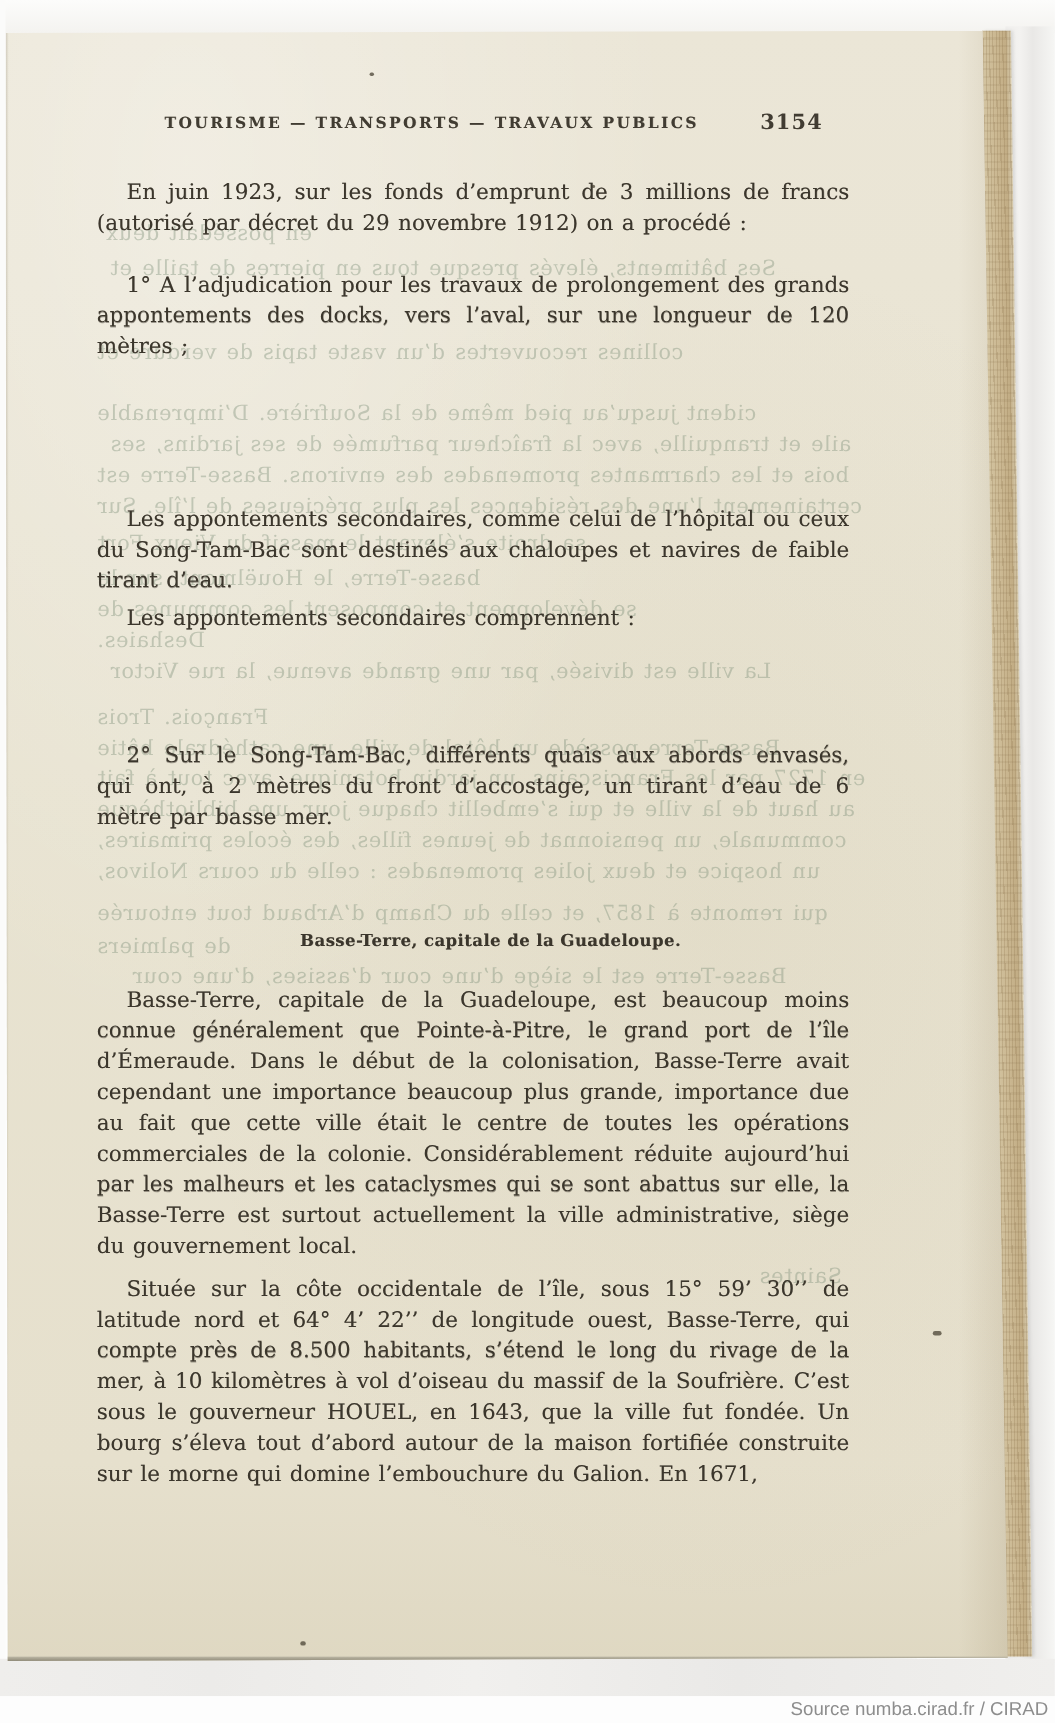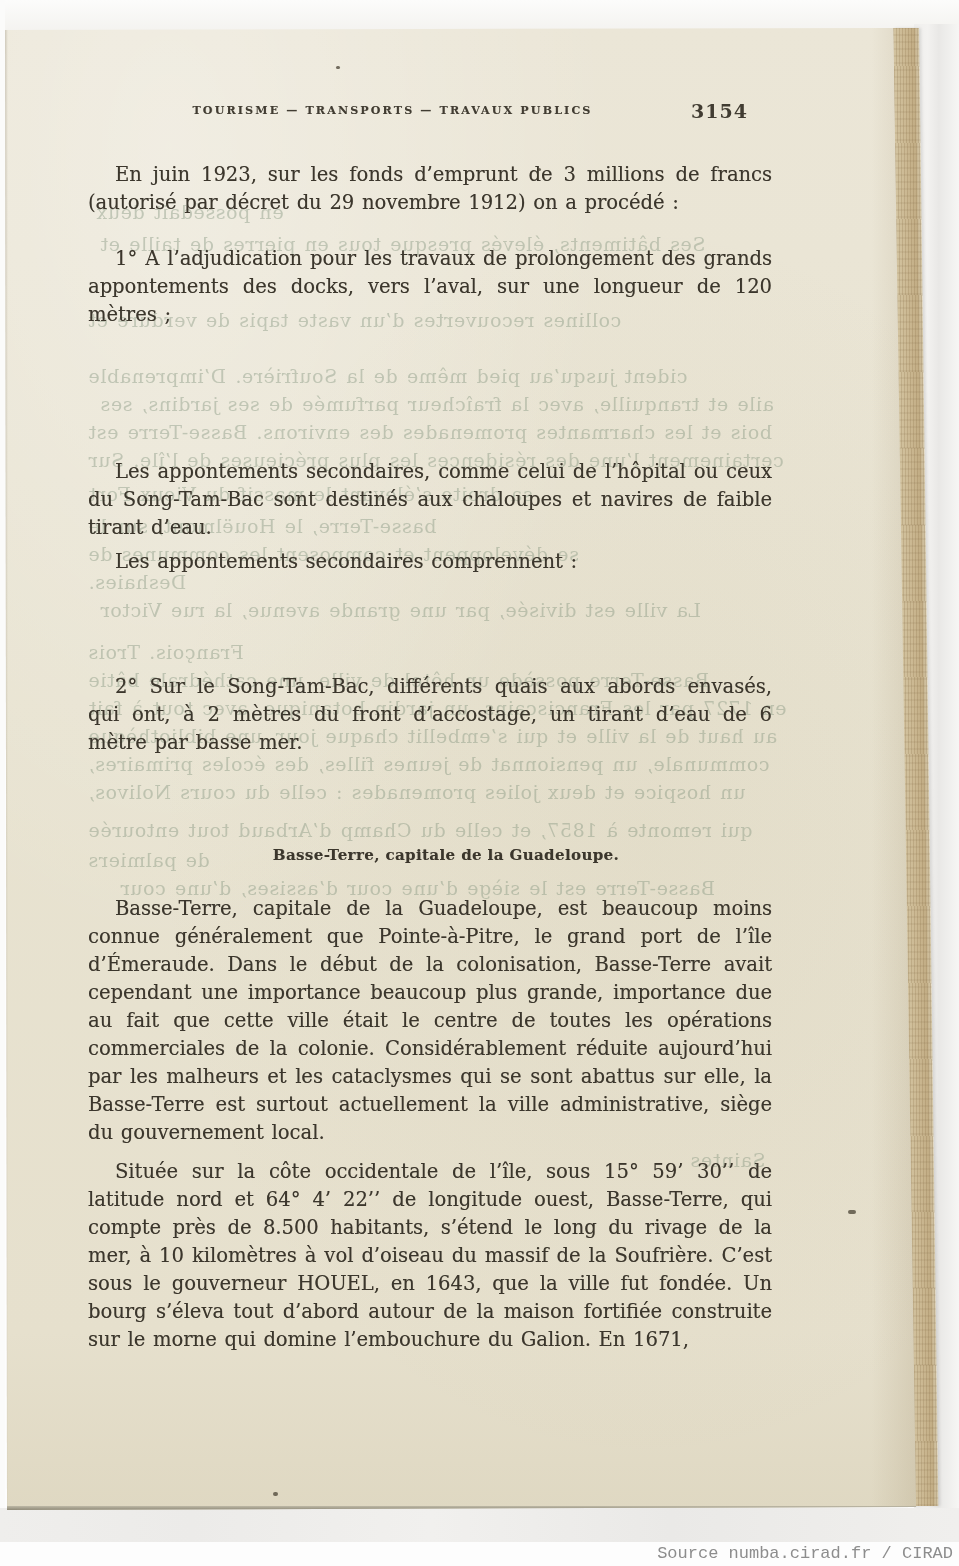--- a/index.html
+++ b/index.html
@@ -9,21 +9,21 @@
   
   .backdrop-top{position:absolute;left:0;top:0;width:959px;height:30px;
     background:linear-gradient(180deg,#fcfcfb 0%,#f4f3f0 100%);}
   .backdrop-right{position:absolute;left:914px;top:24px;width:45px;height:1488px;
     background:linear-gradient(90deg,#efeeec 0%,#f3f2f0 30%,#e9e8e6 55%,#f6f6f4 100%);}
   .scan-surface-bottom{position:absolute;left:0;top:1508px;width:959px;height:34px;
     background:linear-gradient(90deg,#efeeec 0%,#ecebe9 20%,#f1f0ee 45%,#eae9e7 70%,#f0efed 100%);}
   .left-strip{position:absolute;left:0;top:0;width:5px;height:1542px;background:#fbfbfa;}
   .footer-band{position:absolute;left:0;top:1542px;width:959px;height:24px;background:#fdfdfd;}
   .footer-band span{position:absolute;right:6px;top:2px;
-    font-family:Liberation Mono, monospace;font-size:17px;color:#8d8d8d;}
+    font-family:Liberation Sans, sans-serif;font-size:17px;color:#8d8d8d;}
 
   
   .fore-edge{position:absolute;left:893px;top:28px;width:26px;height:1478px;
     transform:skewX(0.75deg);transform-origin:0 0;
     background:
       repeating-linear-gradient(90deg,rgba(125,98,58,0.20) 0 1px,rgba(0,0,0,0) 1px 3px),
       repeating-linear-gradient(0deg,rgba(120,95,60,0.10) 0 2px,rgba(0,0,0,0) 2px 7px),
       linear-gradient(90deg,#d3c4a1 0%,#cbb892 45%,#c2ad85 80%,#d7cbae 100%);
     box-shadow:2px 0 3px rgba(0,0,0,0.10);}
 
@@ -37,21 +37,21 @@
       linear-gradient(180deg,#ebe6d7 0%,#e8e3d1 45%,#e6e0cd 88%,#dfd8c2 100%);
     color:#3b362c;}
   .page::after{content:"";position:absolute;left:0;bottom:0;width:100%;height:4px;
     background:linear-gradient(180deg,#bdb8a6 0%,#8f8a78 100%);}
   .page::before{content:"";position:absolute;left:0;top:0;width:3px;height:100%;
     background:linear-gradient(90deg,rgba(110,100,80,0.25),rgba(0,0,0,0));}
 
   
   .running-header{position:absolute;left:83px;top:76px;width:684px;height:26px;color:#413c32;}
   .rh-title{position:absolute;left:0;right:75px;text-align:center;
-    font-size:11px;font-weight:bold;letter-spacing:2.2px;white-space:nowrap;
+    font-size:14px;font-weight:bold;letter-spacing:2.2px;white-space:nowrap;
     text-shadow:0.3px 0.3px 0.5px rgba(60,54,44,0.35);}
   .rh-folio{position:absolute;right:24px;top:-4px;font-size:19px;font-weight:600;letter-spacing:1px;}
 
   
   .para{position:absolute;left:83px;width:684px;margin:0;
     font-size:19.5px;line-height:28px;text-align:justify;word-spacing:1.5px;
     color:#3b362c;text-shadow:0.25px 0.25px 0.45px rgba(59,54,44,0.45);}
   .para.indent{text-indent:27px;}
   .section-heading{position:absolute;left:83px;width:684px;margin:16px;text-align:center;
     font-size:15px;font-weight:bold;letter-spacing:0.4px;color:#3b362c;

